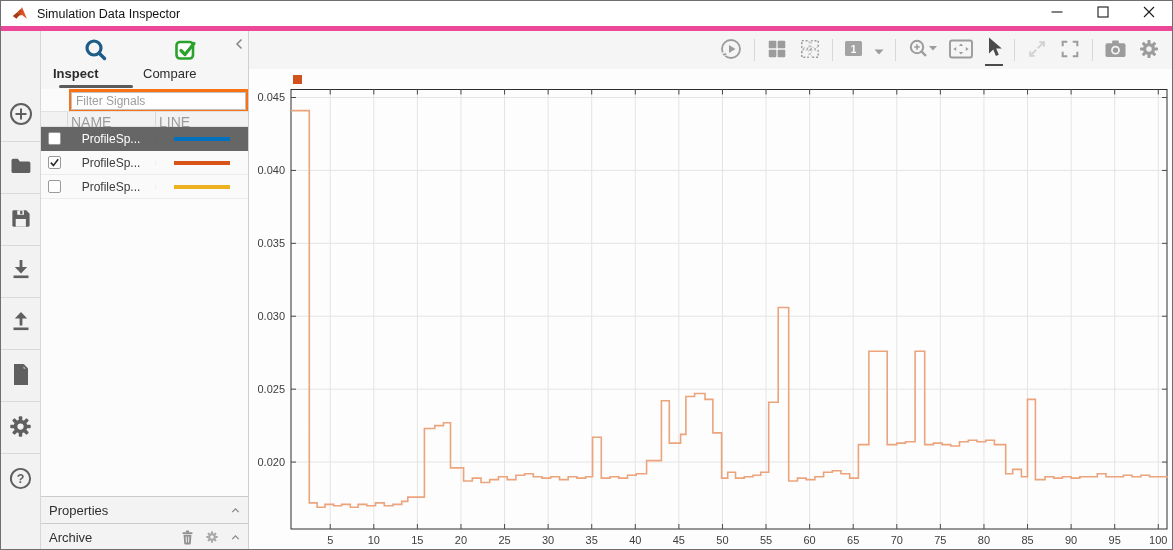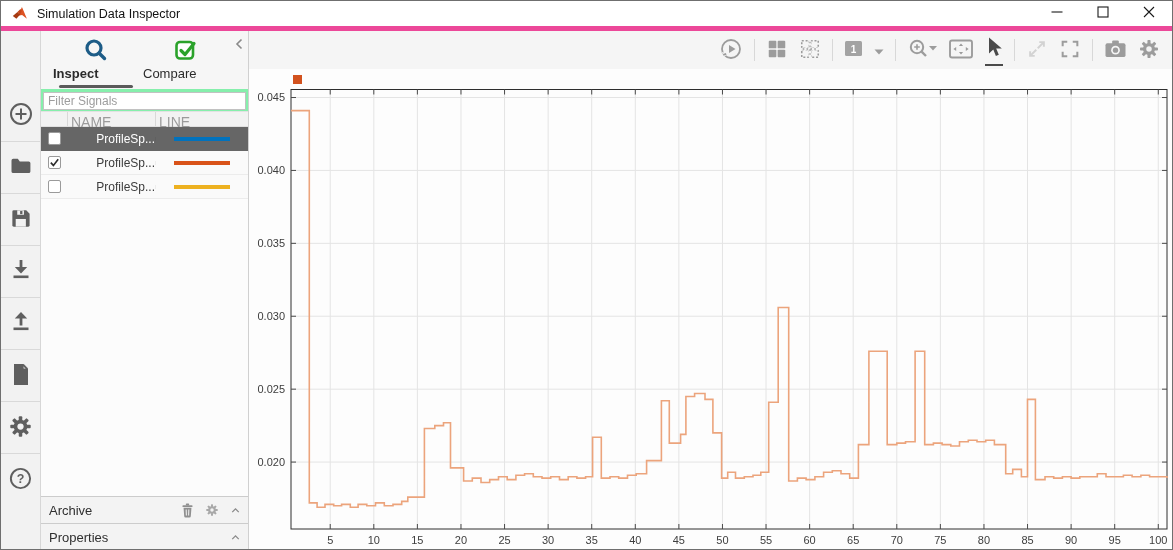--- a/index.html
+++ b/index.html
@@ -27,39 +27,39 @@
   .left-panel { width:208px; background:#fbfbfb; border-right:1px solid #d0d0d0; display:flex; flex-direction:column; }
   .tabs { position:relative; height:58px; background:#f6f6f6; flex:none; }
   .tab { position:absolute; top:5px; width:86px; text-align:left; cursor:pointer; background:none; border:none; font-family:inherit; }
   .tab .tab-ic { height:28px; display:flex; align-items:center; justify-content:center; }
   .tab .tab-lbl { font-size:13px; color:#2b2b2b; display:block; padding-top:2px; }
   .tab.active .tab-lbl { font-weight:bold; }
   .tab.active .underline { display:block; height:3px; background:#5a5a5a; border-radius:2px; margin:4px 6px 0 6px; }
   .tab .underline { display:none; }
   .collapse-btn { position:absolute; right:3px; top:6px; background:none; border:none; cursor:pointer; }
 
-  .filter-wrap { padding:2px 2px 1px 2px; background:#86efac; flex:none; }
+  .filter-wrap { padding:2px 2px 1px 2px; background:#f97316; flex:none;margin-left:28px; }
   .filter-input { width:100%; height:18px; border:1px solid #c2c2c2; font-family:inherit; font-size:12px; padding:0 4px; color:#333; background:#fff; }
   .filter-input::placeholder { color:#9d9d9d; opacity:1; }
 
   .grid-header { height:16px; display:flex; background:#f2f2f2; border-top:1px solid #e2e2e2; border-bottom:1px solid #e0e0e0; font-size:14px; color:#9b9b9b; flex:none; }
   .gh-check { width:26px; }
   .gh-name { width:88px; border-left:1px solid #d8d8d8; padding:2px 0 0 3px; }
   .gh-line { flex:1; border-left:1px solid #d8d8d8; padding:2px 0 0 3px; }
 
   .run-row { height:24px; display:flex; align-items:center; background:#fff; font-size:12.5px; font-weight:bold; color:#141414; padding-left:6px; cursor:pointer; flex:none; }
   .run-row svg { margin-right:4px; }
   .run-label { white-space:nowrap; overflow:hidden; }
 
   .sig-rows { flex:none; }
   .sig-row { height:24px; display:flex; align-items:center; background:#fafafa; border-bottom:1px solid #ececec; cursor:pointer; }
   .sig-row.selected { background:#666666; border-bottom:1px solid #666; }
   .sr-check { width:26px; display:flex; justify-content:center; }
   .checkbox { width:13px; height:13px; background:#fff; border:1px solid #9a9a9a; border-radius:2px; display:flex; align-items:center; justify-content:center; cursor:pointer; }
-  .sr-name { width:88px; font-size:12px; color:#3c3c3c; text-align:right; white-space:nowrap; overflow:hidden; }
+  .sr-name { width:88px; font-size:12px; color:#3c3c3c; text-align:center; white-space:nowrap; overflow:hidden; }
   .sig-row.selected .sr-name { color:#fff; }
   .sr-line { flex:1; display:flex; align-items:center; justify-content:center; border-left:1px solid rgba(0,0,0,0.05); }
   .swatch-line { width:56px; height:4px; }
 
   .panel-fill { flex:1; background:#fcfcfc; }
 
   .drawer { height:27px; flex:none; background:#f3f3f3; border-top:1px solid #cccccc; display:flex; align-items:center; padding:0 6px 0 8px; cursor:pointer; }
   .drawer .d-lbl { font-size:13px; color:#2f2f2f; }
   .drawer .d-icons { margin-left:auto; display:flex; align-items:center; gap:10px; }
   .drawer .d-btn { background:none; border:none; cursor:pointer; display:flex; }
@@ -250,20 +250,28 @@
             <div class="sr-name">ProfileSp...</div>
             <div class="sr-line">
               <div class="swatch-line" style="background: rgb(237, 177, 32);"></div>
             </div>
           </div>
         </div>
 
       <div class="panel-fill"></div>
 
       <div class="drawer">
+        <span class="d-lbl">Properties</span>
+        <span class="d-icons">
+          <svg width="13" height="13" viewBox="0 0 16 16">
+              <path d="M4 10l4-4 4 4" fill="none" stroke="#8a8a8a" stroke-width="1.6"></path>
+            </svg>
+        </span>
+      </div>
+      <div class="drawer">
         <span class="d-lbl">Archive</span>
         <span class="d-icons">
           <button class="d-btn">
             <svg width="15" height="16" viewBox="0 0 16 17">
               <rect x="6.2" y="1.6" width="3.6" height="2" rx="0.9" fill="#8f8f8f"></rect>
               <rect x="2.6" y="3.4" width="10.8" height="1.9" rx="0.9" fill="#8f8f8f"></rect>
               <path d="M3.8 6.2h8.4l-0.7 9a1.4 1.4 0 0 1-1.4 1.3H5.9a1.4 1.4 0 0 1-1.4-1.3z" fill="#8f8f8f"></path>
               <line x1="6.6" y1="8" x2="6.8" y2="14.4" stroke="#f3f3f3" stroke-width="1.1"></line>
               <line x1="9.4" y1="8" x2="9.2" y2="14.4" stroke="#f3f3f3" stroke-width="1.1"></line>
             </svg>
@@ -277,28 +285,20 @@
                 <rect x="10.3" y="2.2" width="3.4" height="4.6" rx="0.9" transform="rotate(135 12 12)"></rect>
                 <rect x="10.3" y="2.2" width="3.4" height="4.6" rx="0.9" transform="rotate(180 12 12)"></rect>
                 <rect x="10.3" y="2.2" width="3.4" height="4.6" rx="0.9" transform="rotate(225 12 12)"></rect>
                 <rect x="10.3" y="2.2" width="3.4" height="4.6" rx="0.9" transform="rotate(270 12 12)"></rect>
                 <rect x="10.3" y="2.2" width="3.4" height="4.6" rx="0.9" transform="rotate(315 12 12)"></rect>
                 <circle cx="12" cy="12" r="6.6"></circle>
               </g>
               <circle cx="12" cy="12" r="3" fill="#f3f3f3"></circle>
             </svg>
           </button>
-          <svg width="13" height="13" viewBox="0 0 16 16">
-              <path d="M4 10l4-4 4 4" fill="none" stroke="#8a8a8a" stroke-width="1.6"></path>
-            </svg>
-        </span>
-      </div>
-      <div class="drawer">
-        <span class="d-lbl">Properties</span>
-        <span class="d-icons">
           <svg width="13" height="13" viewBox="0 0 16 16">
               <path d="M4 10l4-4 4 4" fill="none" stroke="#8a8a8a" stroke-width="1.6"></path>
             </svg>
         </span>
       </div>
     </div>
 
     <div class="chart-pane">
       <div class="chart-toolbar">
           <button class="tbtn">

